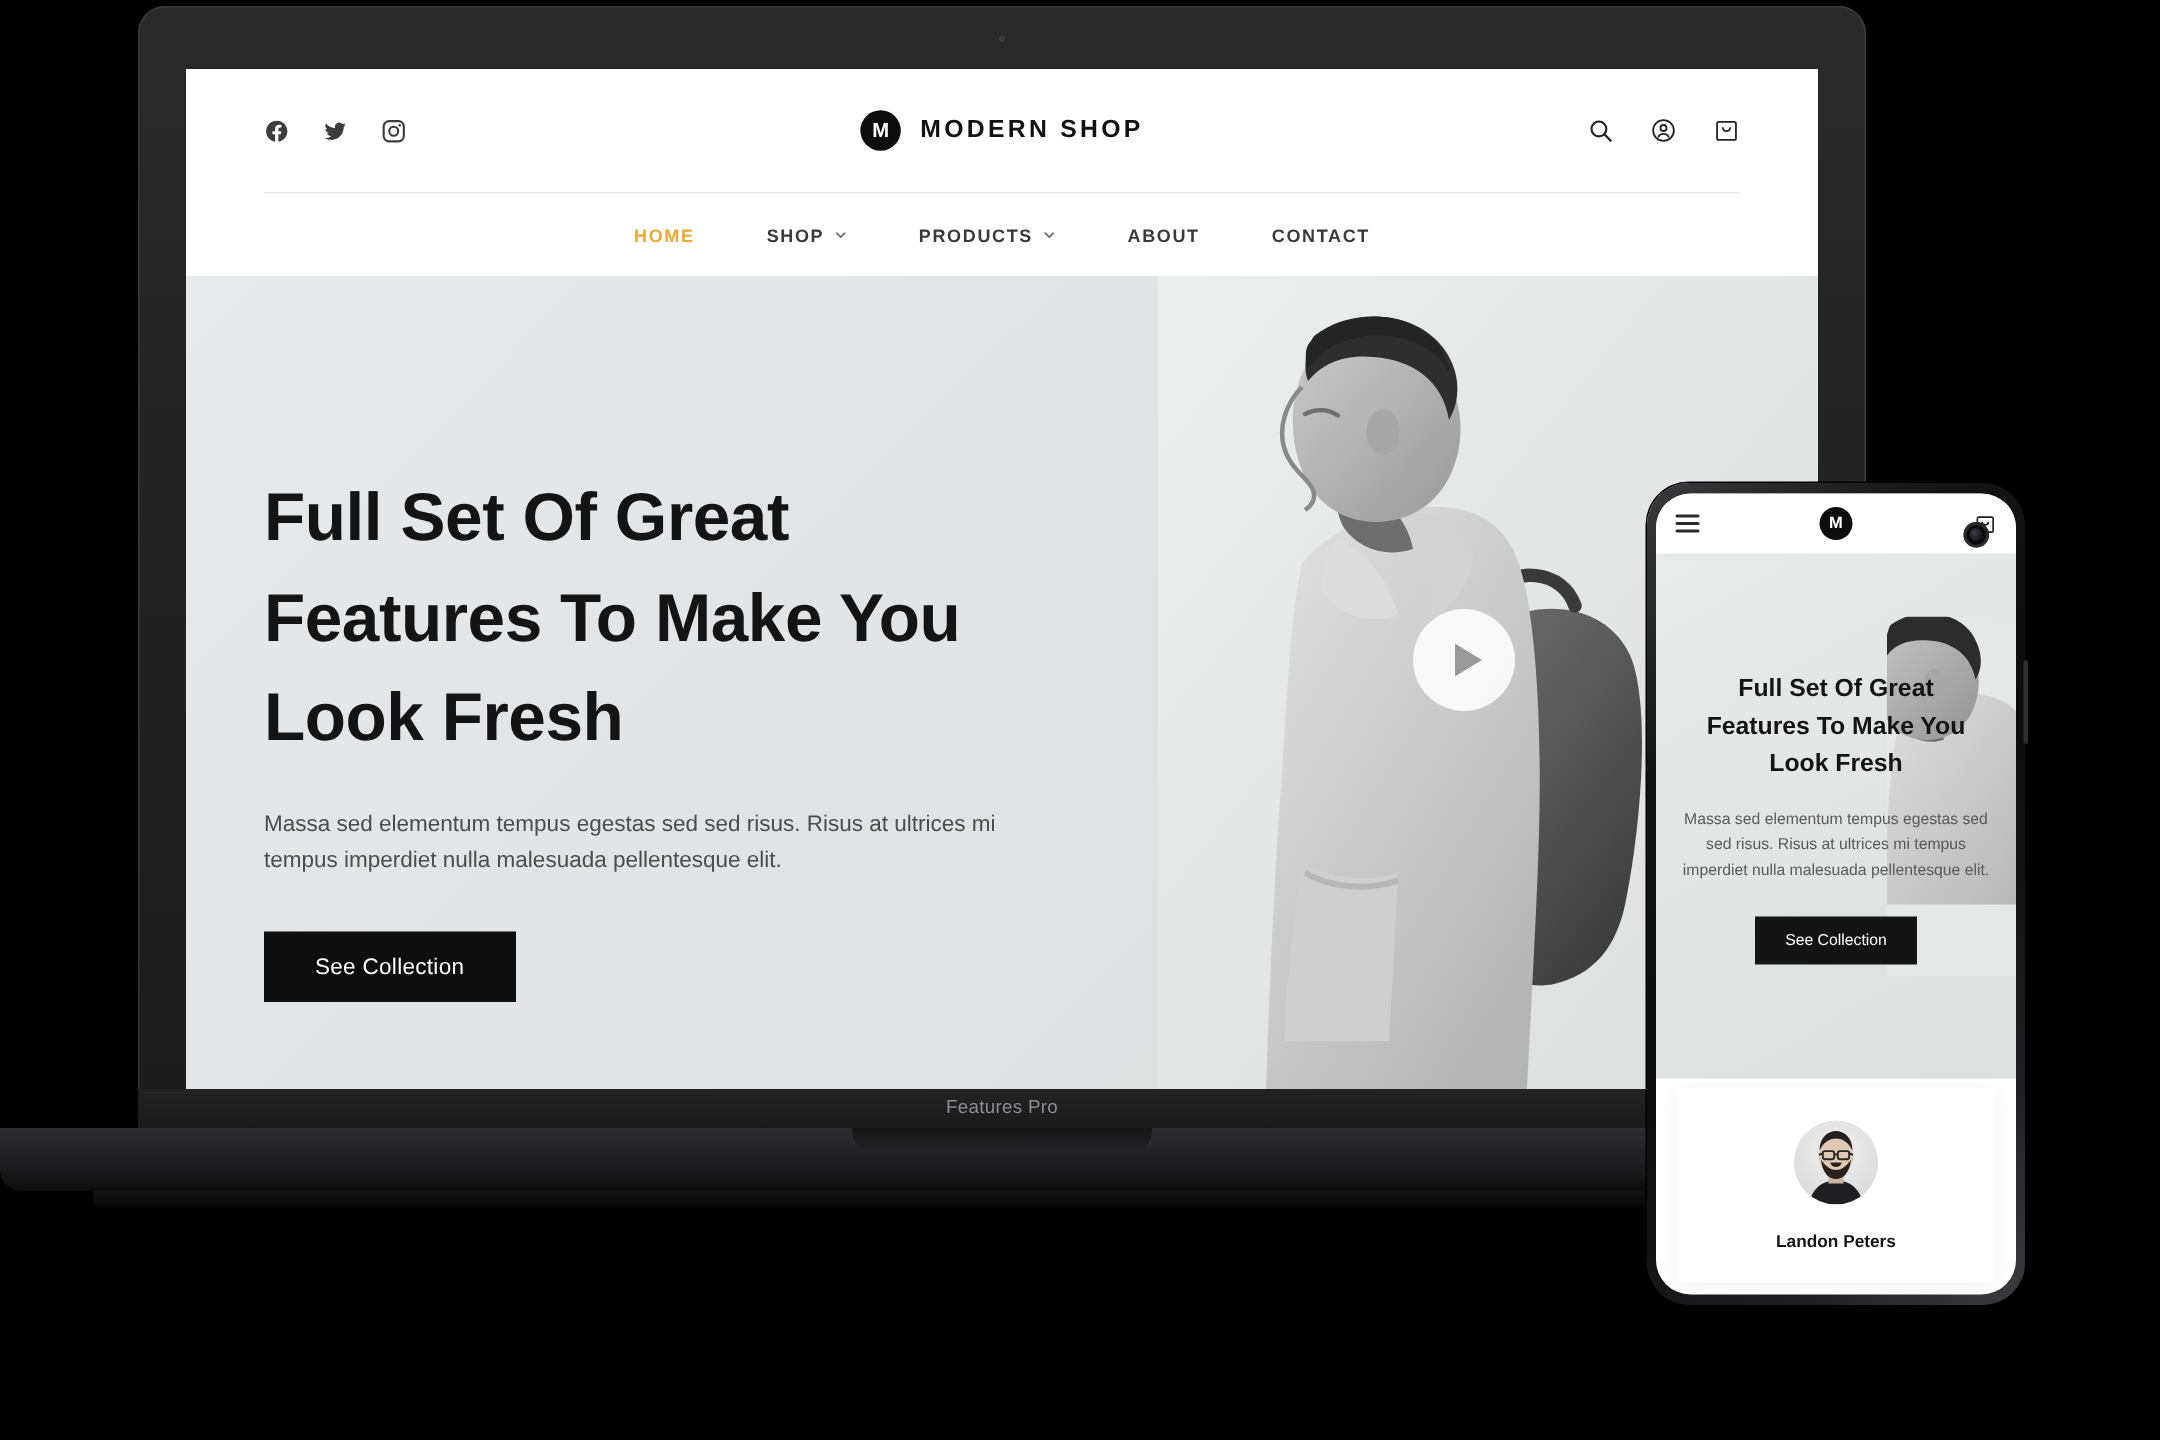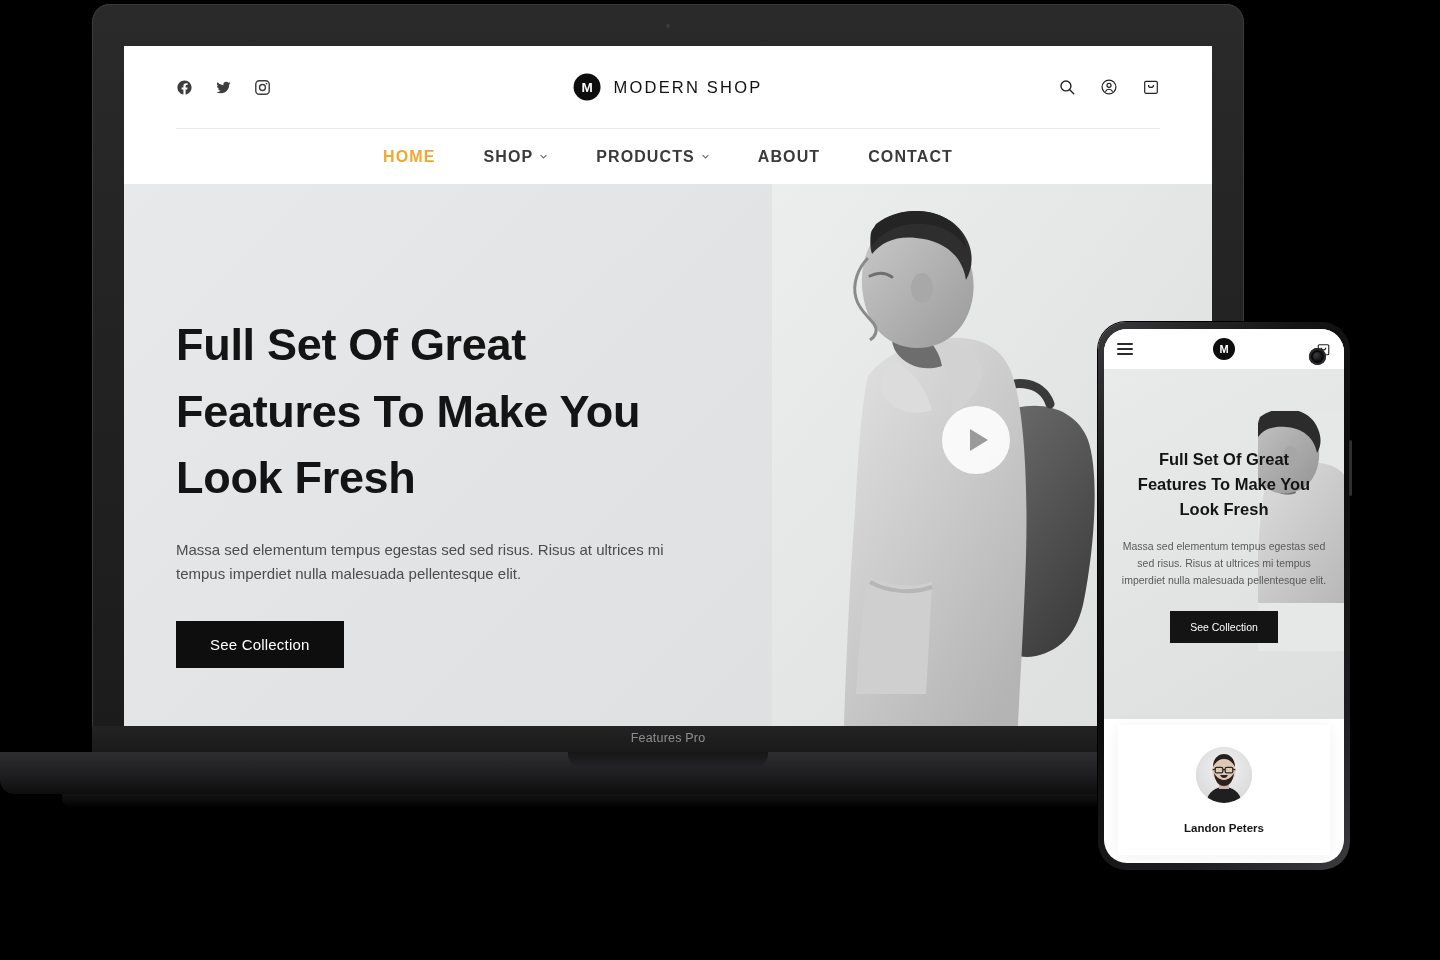--- a/index.html
+++ b/index.html
@@ -68,35 +68,35 @@
   .brand {
     position:absolute; left:50%; top:50%; transform:translate(-50%,-50%);
     display:flex; align-items:center; gap:13px;
   }
   .brand-badge {
     width:27px;height:27px;border-radius:50%;background:#0d0d0d;
     display:flex;align-items:center;justify-content:center;
     color:#fff;font-size:13.5px;font-weight:bold;letter-spacing:0;
   }
   .brand-name {
-    font-size:16.5px;font-weight:normal;letter-spacing:2.2px;color:#111;
+    font-size:16.5px;font-weight:bold;letter-spacing:2.2px;color:#111;
   }
   .topright {
     margin-left:auto; display:flex; gap:24px; align-items:center;
   }
   .tr-icon { width:18px;height:18px;color:#222;display:block; }
 
   .navrow {
     height:56px; border-top:1px solid #e9e9e9;
     margin:0 52px;
     display:flex; align-items:center; justify-content:center; gap:0;
   }
   .navlist { display:flex; align-items:center; gap:0; }
   .navitem {
-    font-size:16px; font-weight:bold; letter-spacing:1.1px;
+    font-size:12px; font-weight:bold; letter-spacing:1.1px;
     color:#3a3a3a; padding:0 24px; display:flex; align-items:center; gap:6px;
     text-transform:uppercase; white-space:nowrap;
   }
   .navitem.active { color:#f0a830; }
   .caret { width:9px;height:9px;display:block;color:#6b6b6b; }
 
   .hero {
     position:relative; height:542px;
     background: linear-gradient(135deg,#e8e9ea 0%,#e2e3e4 45%,#dcdddd 100%);
     overflow:hidden;

